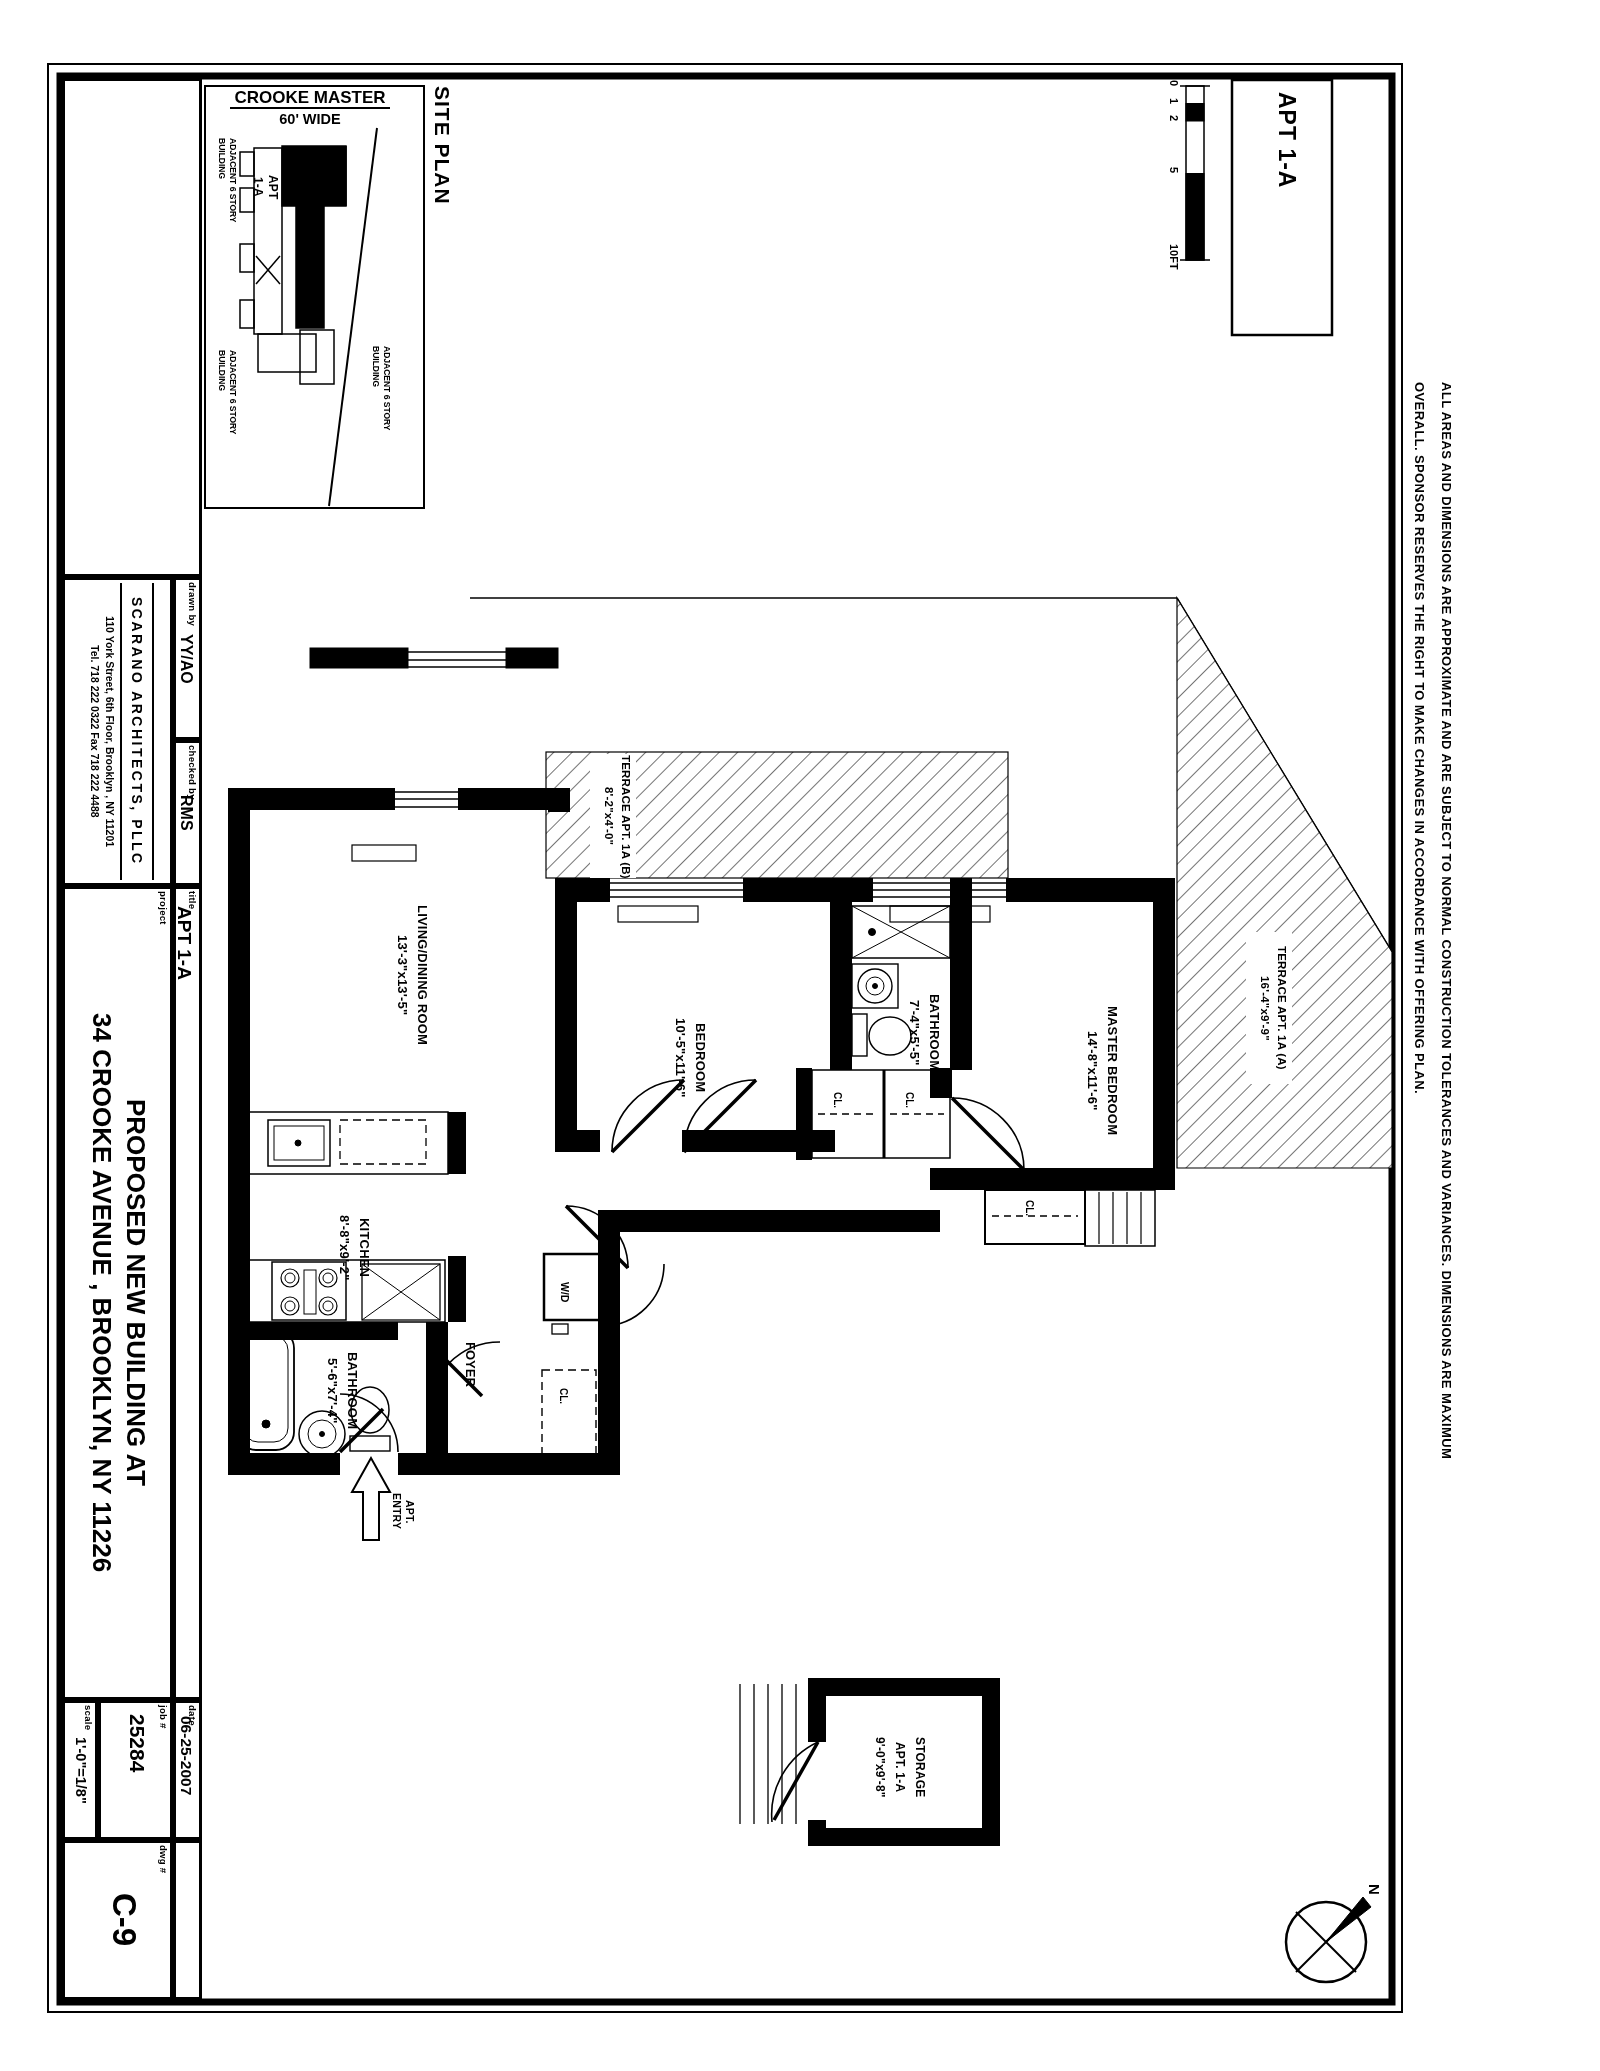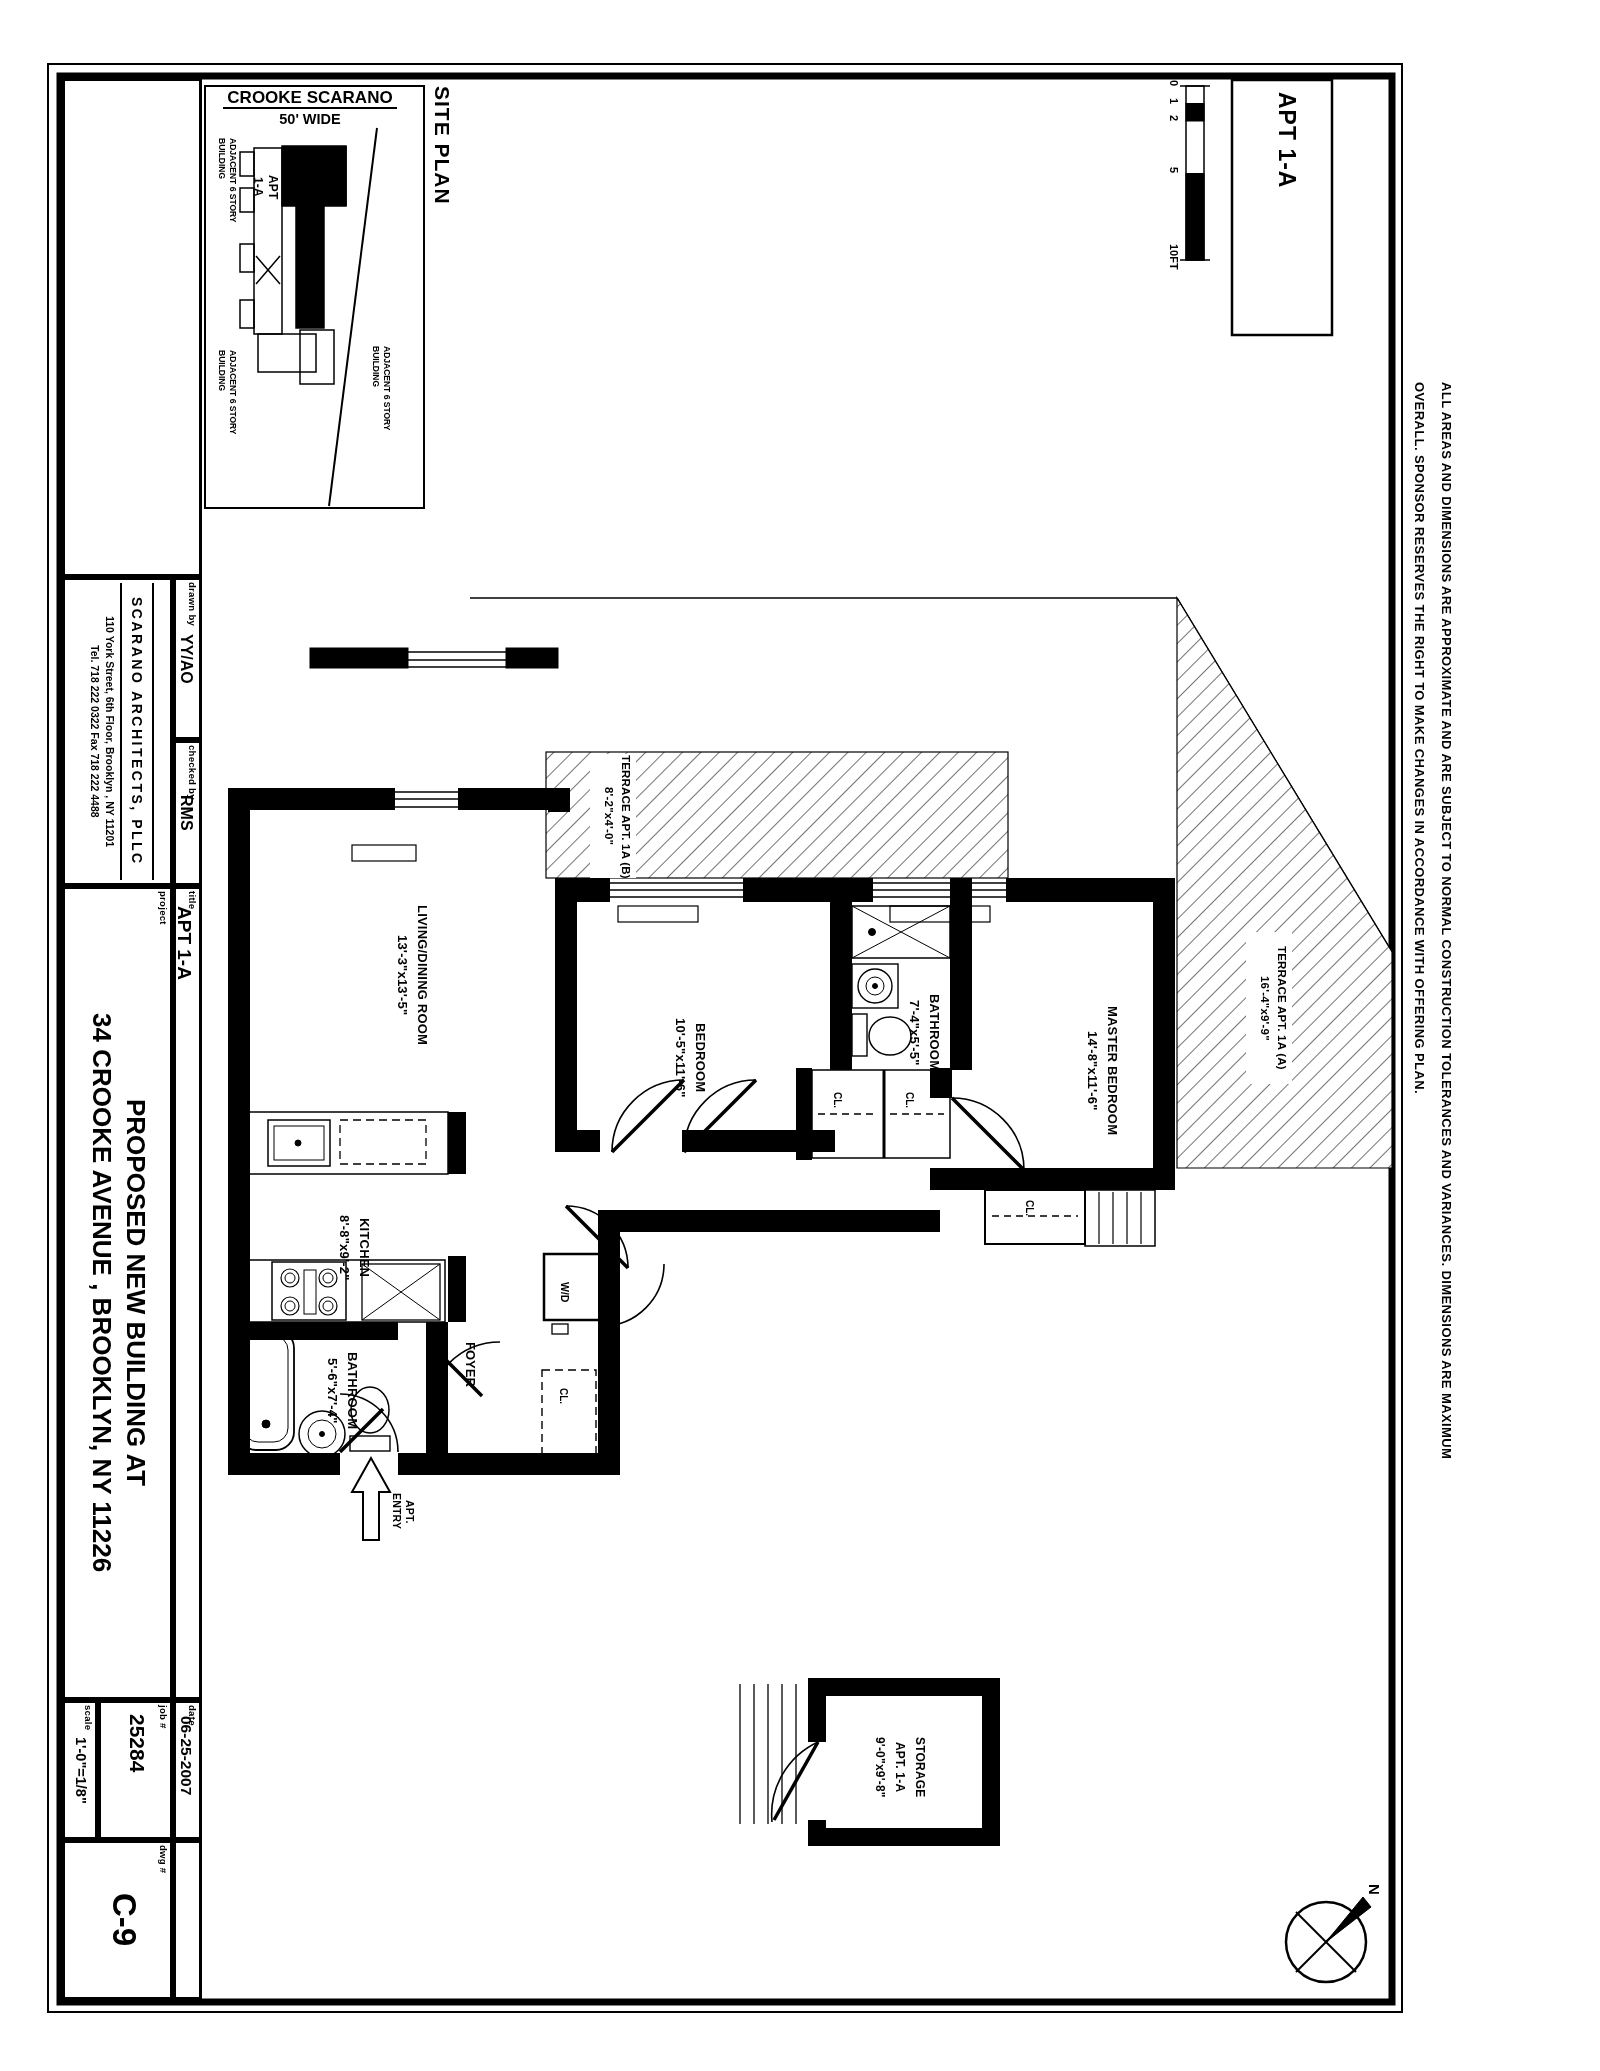--- a/index.html
+++ b/index.html
@@ -277,23 +277,23 @@
 </div>
 
 <div class="cell" style="left:62px;top:1840px;width:111px;height:160px;">
   <span class="lab">dwg #</span>
   <div class="cellval vc" style="font-size:33px;padding-right:24px;">C-9</div>
 </div>
 
 <div class="cell" style="left:173px;top:1840px;width:29px;height:160px;"></div>
 
 <div class="hz" style="left:215px;top:88px;width:190px;font-weight:bold;font-size:17px;">
-  <span style="border-bottom:2.5px solid #000;padding:0 4px;">CROOKE SCARANO</span>
-</div>
-<div class="hz" style="left:215px;top:111px;width:190px;font-weight:bold;font-size:14.5px;">50' WIDE</div>
+  <span style="border-bottom:2.5px solid #000;padding:0 4px;">CROOKE MASTER</span>
+</div>
+<div class="hz" style="left:215px;top:111px;width:190px;font-weight:bold;font-size:14.5px;">60' WIDE</div>
 
 <div class="v" style="position:absolute;left:208px;top:138px;width:30px;height:95px;font:bold 8.5px/11px 'Liberation Sans',sans-serif;">ADJACENT 6 STORY BUILDING</div>
 <div class="v" style="position:absolute;left:208px;top:350px;width:30px;height:95px;font:bold 8.5px/11px 'Liberation Sans',sans-serif;">ADJACENT 6 STORY BUILDING</div>
 <div class="v" style="position:absolute;left:362px;top:346px;width:30px;height:95px;font:bold 8.5px/11px 'Liberation Sans',sans-serif;">ADJACENT 6 STORY BUILDING</div>
 
 <div class="rlabel" style="left:248px;top:156px;width:32px;height:62px;font-size:12px;line-height:15px;">
   <span>APT</span>
   <span>1-A</span>
 </div>
 

